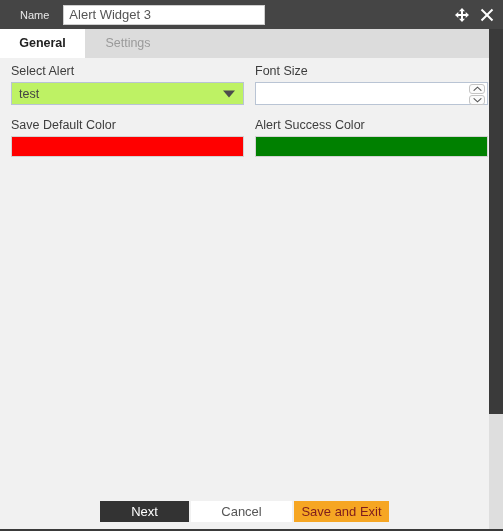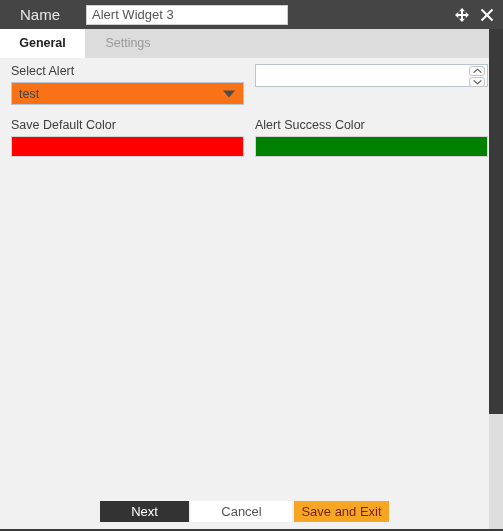--- a/index.html
+++ b/index.html
@@ -26,23 +26,23 @@
     left: 0; top: 0;
     width: 503px;
     height: 29px;
     background: #454545;
     display: flex;
     align-items: center;
     box-sizing: border-box;
   }
   .titlebar-label {
     color: #e8e8e8;
-    font-size: 15px;
+    font-size: 11px;
     margin-left: 20px;
-    margin-right: 26px;
+    margin-right: 14px;
     white-space: nowrap;
   }
   .name-input {
     width: 202px;
     height: 20px;
     background: #ffffff;
     border: 1px solid #cfcfcf;
     border-radius: 0;
     font-family: "Liberation Sans", sans-serif;
     font-size: 13px;
@@ -120,21 +120,21 @@
   .col-left  { left: 11px; }
   .col-right { left: 255px; }
   .row-1 { top: 6px; }
   .row-2 { top: 60px; }
 
   
   .select-box {
     position: relative;
     width: 233px;
     height: 23px;
-    background: #f97316;
+    background: #bef264;
     border: 1px solid #b9c4d4;
     box-sizing: border-box;
     display: flex;
     align-items: center;
     cursor: pointer;
   }
   .select-value {
     font-size: 12.5px;
     color: #444444;
     padding-left: 7px;
@@ -298,20 +298,21 @@
 
     <div class="field col-left row-1">
       <div class="field-label">Select Alert</div>
       <div class="select-box">
         <span class="select-value">test</span>
         <span class="select-arrow"></span>
       </div>
     </div>
 
     <div class="field col-right row-1">
+      <div class="field-label">Font Size</div>
       <div class="spin-box">
         <input class="spin-input" type="text" value="" style="">
         <div class="spin-btns">
           <span class="spin-btn">
             <svg width="9" height="6" viewBox="0 0 9 6">
               <path d="M1 4.4 L4.5 1.2 L8 4.4" stroke="#555555" stroke-width="1.1" fill="none" stroke-linecap="round"></path>
             </svg>
           </span>
           <span class="spin-btn">
             <svg width="9" height="6" viewBox="0 0 9 6">

